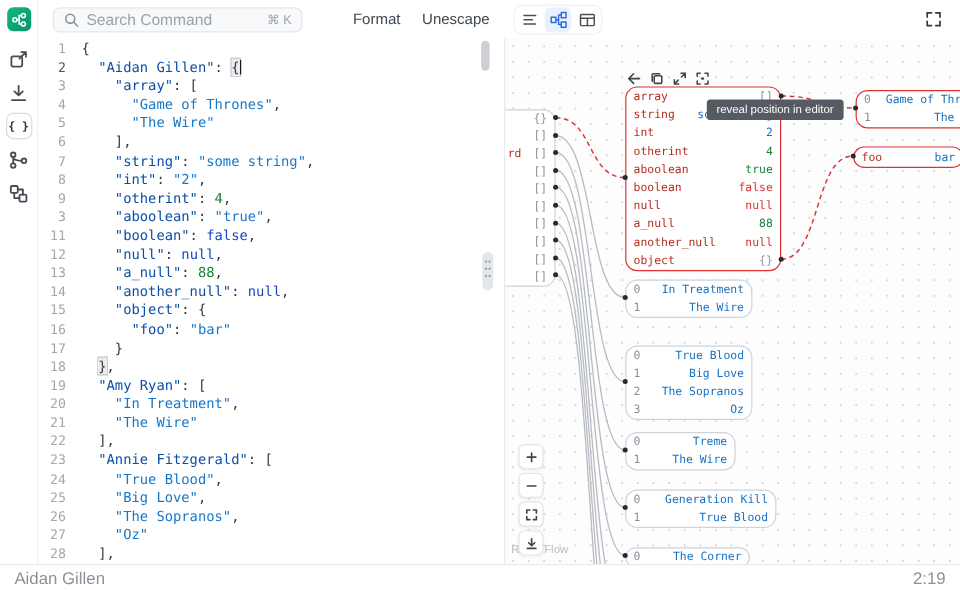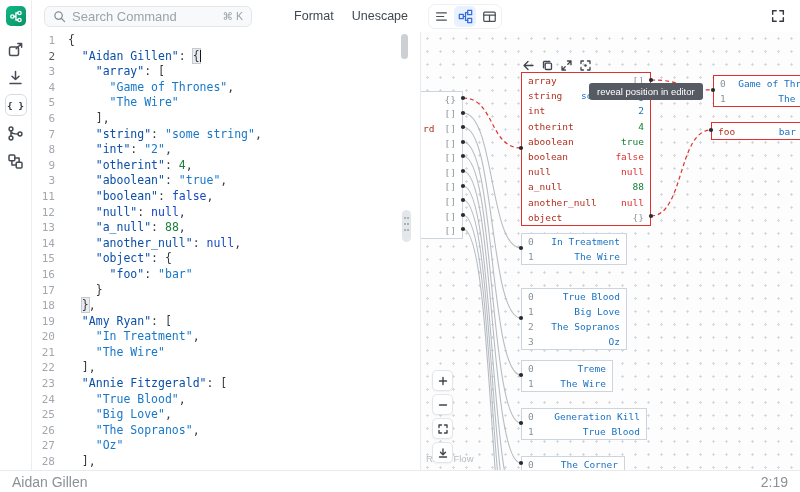--- a/index.html
+++ b/index.html
@@ -46,21 +46,21 @@
   .t-p{color:#343a40}
   .bm{background:#e9ebee;box-shadow:0 0 0 1px #c3c9cf}
   .caret{display:inline-block;width:1.5px;height:12px;background:#15181b;vertical-align:-2px}
 
   
   .canvas{grid-column:3;grid-row:2;position:relative;overflow:hidden;border-left:1px solid #e8eaed;background-color:#fdfdfe;background-image:radial-gradient(#d6d9dd 1px,transparent 1.2px);background-size:13px 13px}
   .canvas svg.lay{position:absolute;left:0;top:0;pointer-events:none}
   .e-gray{stroke:#b7bcc2;stroke-width:1.1;fill:none}
   .e-red{stroke:#e03131;stroke-width:1.2;fill:none;stroke-dasharray:4 3}
   .ports circle{fill:#272b30}
-  .gnode{position:absolute;z-index:2;background:#fff;border:1px solid #ccd4dd;border-radius:0;font-family:"DejaVu Sans Mono",monospace;font-size:9.5px;overflow:hidden}
+  .gnode{position:absolute;z-index:2;background:#fff;border:1px solid #ccd4dd;border-radius:10px;font-family:"DejaVu Sans Mono",monospace;font-size:9.5px;overflow:hidden}
   .gnode.sel{border-color:#e03131}
   .grow{display:flex;align-items:center;padding:0 6px;gap:6px;white-space:nowrap}
   .grow.gend{justify-content:flex-end;gap:10px}
   .gkey{color:#b3301f}
   .gidx{color:#87919b;min-width:8px}
   .gval{margin-left:auto}
   .v-str{color:#1971c2}.v-num{color:#188038}.v-true{color:#188038}.v-false{color:#e03131}.v-null{color:#e03131}.v-br{color:#8b939c}
   .ntb{position:absolute;left:100px;top:26px;display:flex;gap:4px;z-index:7}
   .ntb button{width:15px;height:15px;border:none;background:transparent;display:grid;place-items:center;cursor:pointer;padding:0}
   .ntb svg{stroke:#3f454c;fill:none;stroke-width:1.3;stroke-linecap:round;stroke-linejoin:round}

